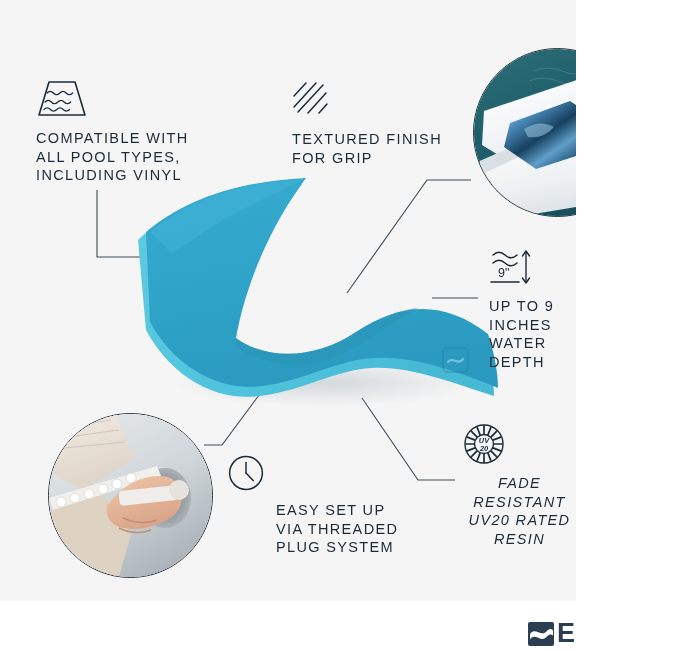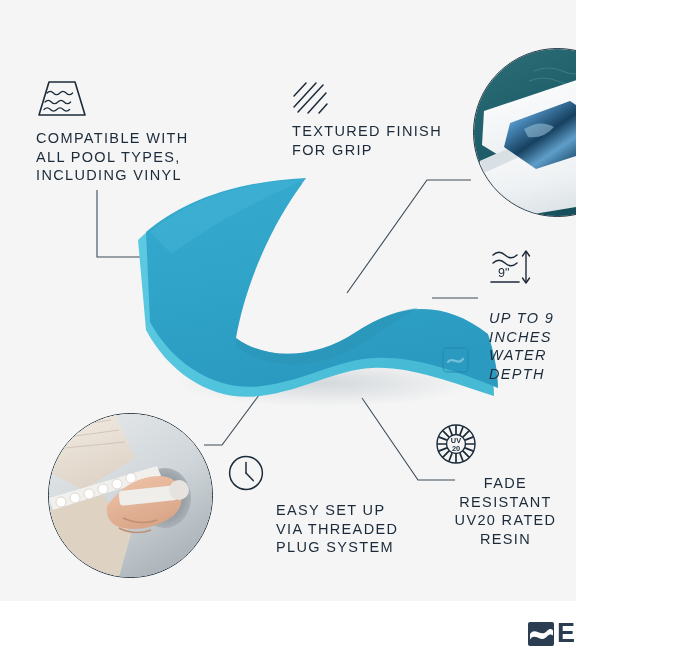--- a/index.html
+++ b/index.html
@@ -198,43 +198,43 @@
   <div class="callout" id="callout-textured" style="left:292px; top:80px;">
     <svg class="icon" width="38" height="36" viewBox="0 0 38 36">
       <g stroke="#1c2b3a" stroke-width="1.5" stroke-linecap="round">
         <line x1="2" y1="16" x2="14" y2="3"></line>
         <line x1="2" y1="27" x2="24" y2="3"></line>
         <line x1="6" y1="32" x2="31" y2="5"></line>
         <line x1="16" y1="33" x2="34" y2="13"></line>
         <line x1="27" y1="33" x2="35" y2="24"></line>
       </g>
     </svg>
-    <div class="callout-text" style="margin-top:6px;">TEXTURED FINISH
+    <div class="callout-text" style="margin-top:14px;">TEXTURED FINISH
 FOR GRIP</div>
   </div>
 
   <div class="callout" id="callout-depth" style="left:489px; top:246px;">
     <svg class="icon" width="56" height="44" viewBox="0 0 56 44">
 
       <path d="M4 9 q6 -5.5 12 0 q6 5.5 12 0" fill="none" stroke="#1c2b3a" stroke-width="1.5" stroke-linecap="round"></path>
       <path d="M4 17 q6 -5.5 12 0 q6 5.5 12 0" fill="none" stroke="#1c2b3a" stroke-width="1.5" stroke-linecap="round"></path>
 
       <line x1="2" y1="36" x2="30" y2="36" stroke="#1c2b3a" stroke-width="1.6" stroke-linecap="round"></line>
 
       <line x1="37" y1="6" x2="37" y2="36" stroke="#1c2b3a" stroke-width="1.4"></line>
       <path d="M33.5 10 L37 5 L40.5 10" fill="none" stroke="#1c2b3a" stroke-width="1.4" stroke-linecap="round" stroke-linejoin="round"></path>
       <path d="M33.5 32 L37 37 L40.5 32" fill="none" stroke="#1c2b3a" stroke-width="1.4" stroke-linecap="round" stroke-linejoin="round"></path>
 
       <text x="9" y="31" font-family="Liberation Sans, sans-serif" font-size="12.5" font-weight="500" fill="#1c2b3a">9"</text>
     </svg>
-    <div class="callout-text" style="margin-top:19px;font-style:italic;">UP TO 9 INCHES
+    <div class="callout-text" style="margin-top:7px;">UP TO 9 INCHES
 WATER DEPTH</div>
   </div>
 
-  <div class="callout" id="callout-uv" style="left:435px; top:423px;">
+  <div class="callout" id="callout-uv" style="left:463px; top:423px;font-style:italic;">
     <svg class="icon" width="42" height="42" viewBox="0 0 42 42">
       <circle cx="21" cy="21" r="19" fill="none" stroke="#1c2b3a" stroke-width="1.4"></circle>
       <circle cx="21" cy="21" r="9.5" fill="none" stroke="#1c2b3a" stroke-width="1.4"></circle>
       <g stroke="#1c2b3a" stroke-width="1.7" stroke-linecap="round">
         <line x1="21" y1="2.8" x2="21" y2="10.5"></line>
         <line x1="27.9" y1="4.2" x2="25.1" y2="11.4"></line>
         <line x1="33.8" y1="8.2" x2="28.4" y2="13.6"></line>
         <line x1="37.8" y1="14.1" x2="30.6" y2="16.9"></line>
         <line x1="39.2" y1="21" x2="31.5" y2="21"></line>
         <line x1="37.8" y1="27.9" x2="30.6" y2="25.1"></line>

